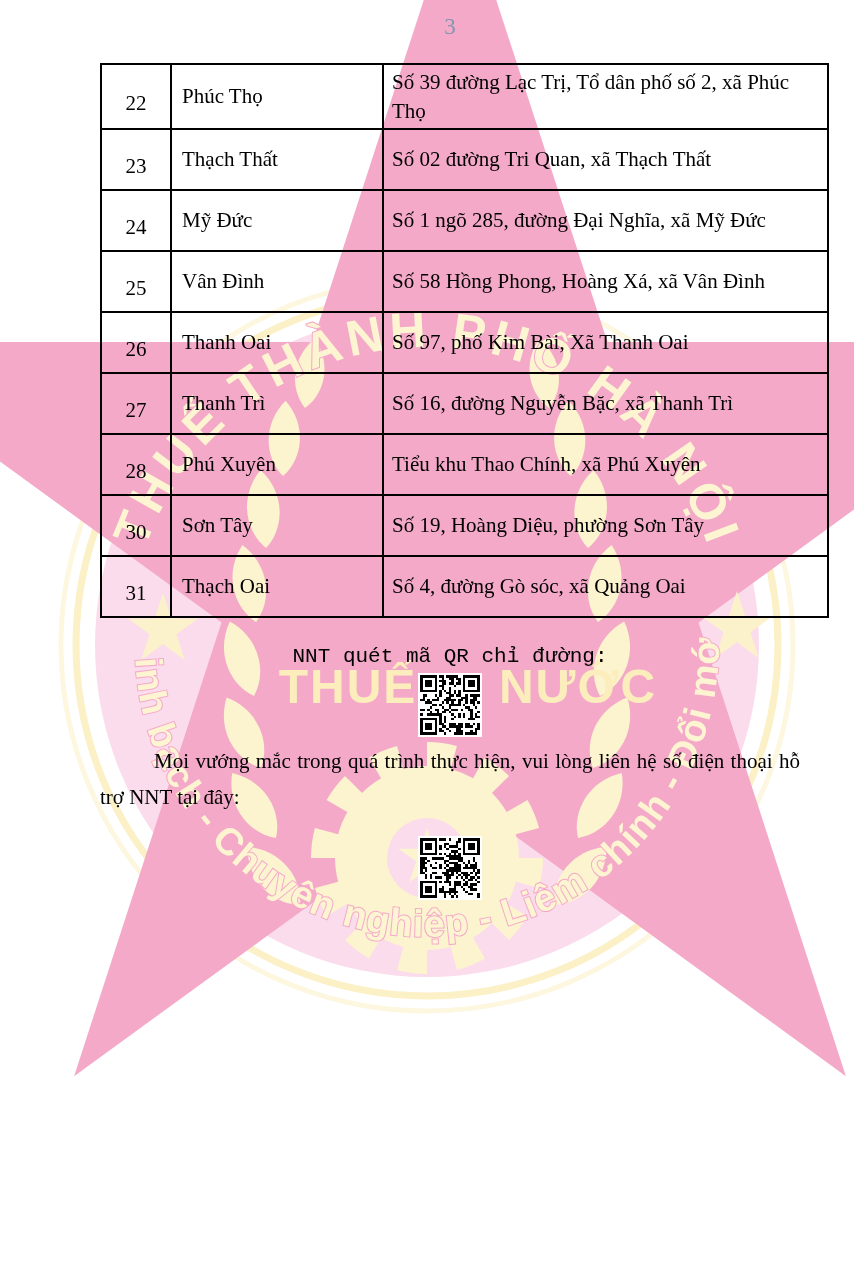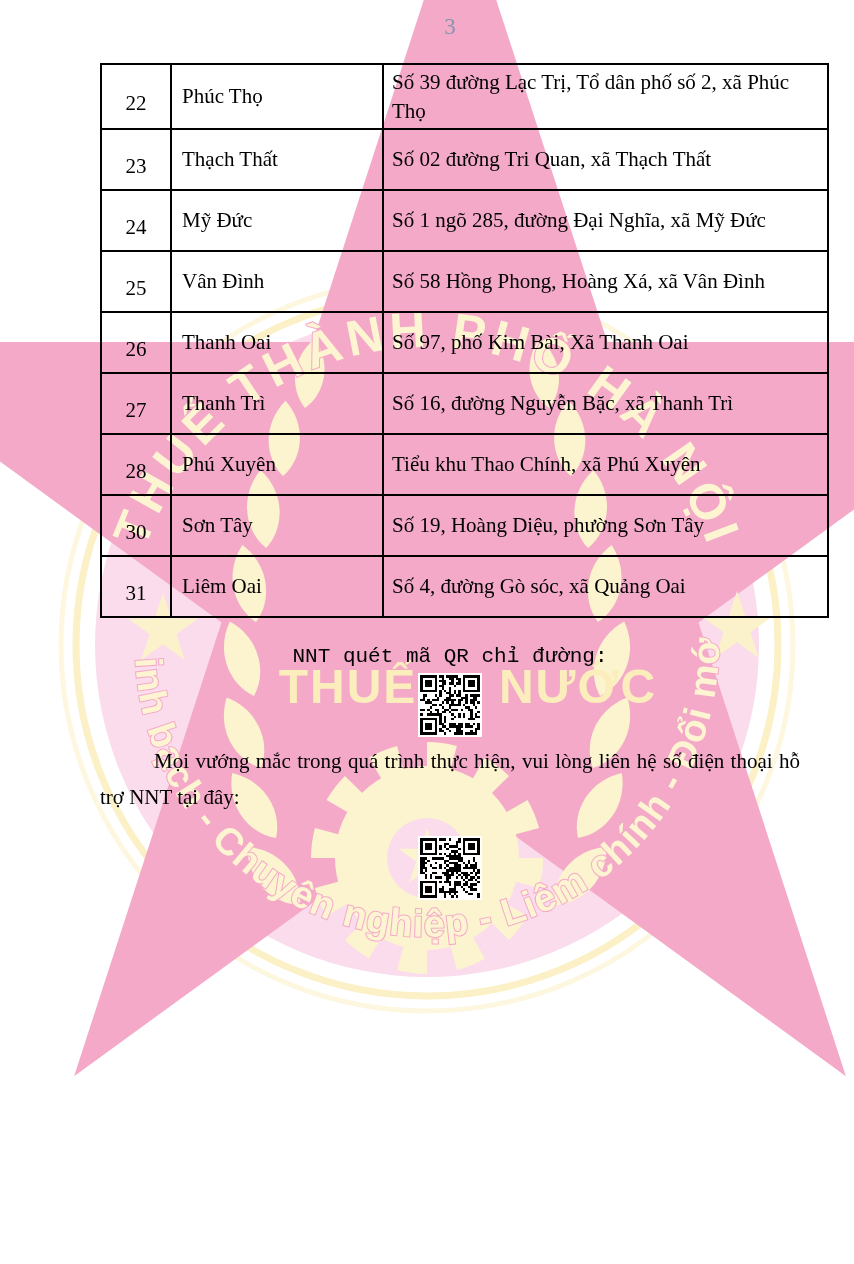--- a/index.html
+++ b/index.html
@@ -160,21 +160,21 @@
           <td class="name">Phú Xuyên</td>
           <td class="addr">Tiểu khu Thao Chính, xã Phú Xuyên</td>
         </tr>
         <tr class="row-std">
           <td class="num">30</td>
           <td class="name">Sơn Tây</td>
           <td class="addr">Số 19, Hoàng Diệu, phường Sơn Tây</td>
         </tr>
         <tr class="row-std">
           <td class="num">31</td>
-          <td class="name">Liêm Oai</td>
+          <td class="name">Thạch Oai</td>
           <td class="addr">Số 4, đường Gò sóc, xã Quảng Oai</td>
         </tr>
       </tbody>
   </table>
 
   <div class="caption">NNT quét mã QR chỉ đường:</div>
 
   <div class="qr-wrap first">
     <svg class="qr" viewBox="-1 -1 27 27" shape-rendering="crispEdges" xmlns="http://www.w3.org/2000/svg">
       <rect x="-1" y="-1" width="27" height="27" fill="#ffffff"></rect>

